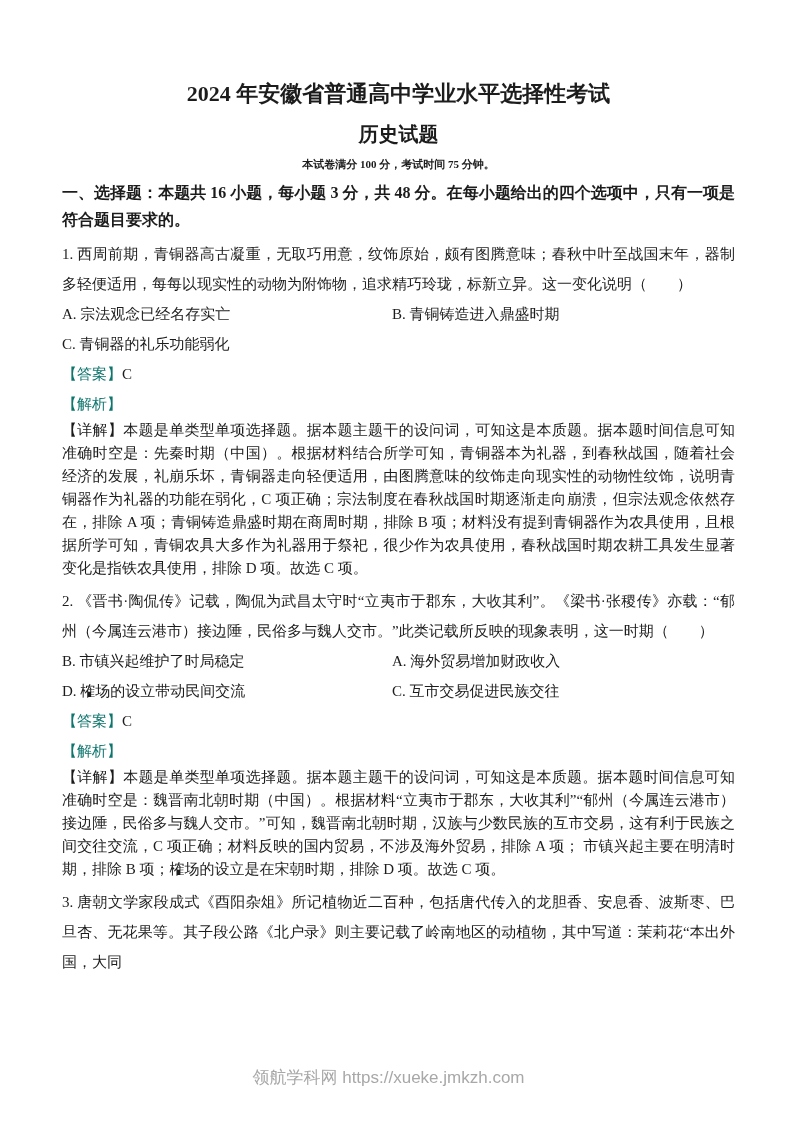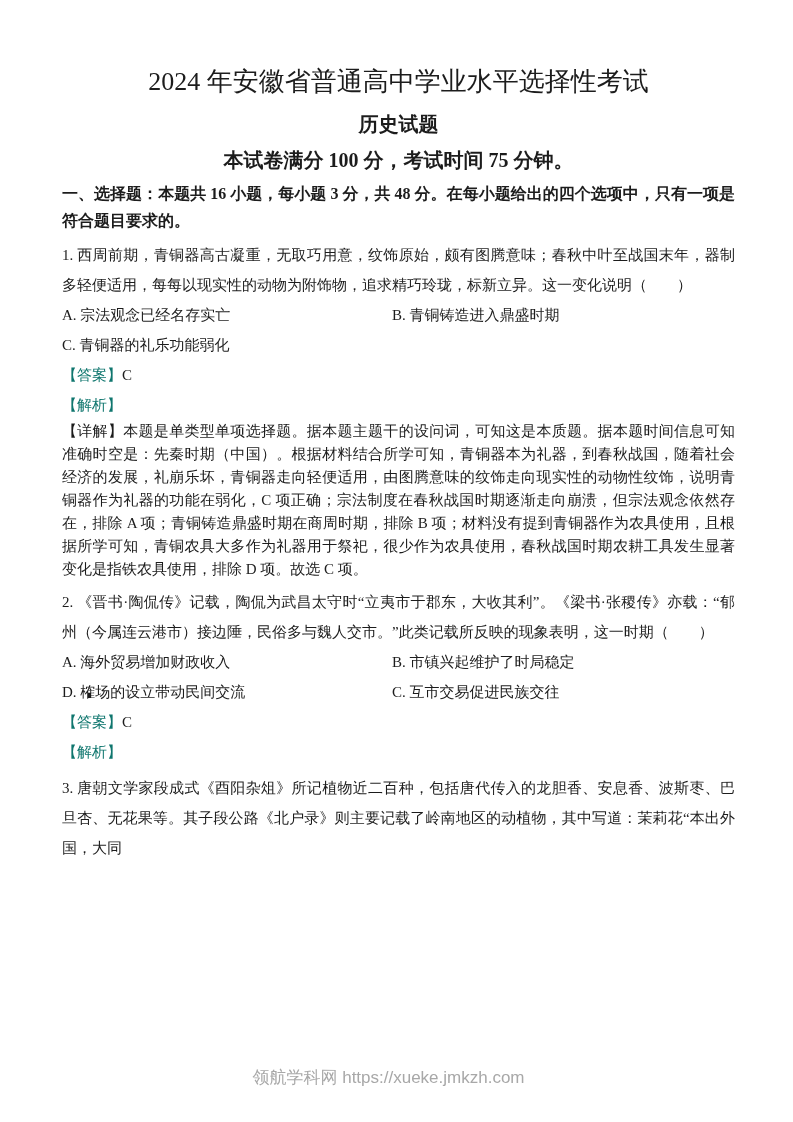--- a/index.html
+++ b/index.html
@@ -8,35 +8,35 @@
     height: 1122px;
     background: #ffffff;
     position: relative;
     overflow: hidden;
     font-family: "Liberation Serif", "DejaVu Serif", serif;
     color: #1c1c1c;
   }
   .content { padding: 66px 58px 0 62px; }
 
   .exam-title {
-    font-size: 26px;
-    font-weight: normal;
+    font-size: 22px;
+    font-weight: bold;
     text-align: center;
-    margin: 0;
+    margin: 15px;
     line-height: 1.2;
   }
   .paper-title {
     font-size: 20px;
     font-weight: bold;
     text-align: center;
     margin: 15px 0 0;
     line-height: 1.2;
   }
   .exam-info {
-    font-size: 20px;
+    font-size: 11px;
     font-weight: bold;
     text-align: center;
     margin: 11px 0 0;
     line-height: 1.3;
   }
   .section-heading {
     font-size: 16px;
     font-weight: bold;
     line-height: 27px;
     margin: 7px 0 4px;
@@ -96,27 +96,28 @@
       <span>C. 青铜器的礼乐功能弱化</span>
     </div>
     <p class="meta-line"><span class="blue">【答案】</span><span>C</span></p>
     <p class="meta-line"><span class="blue">【解析】</span></p>
     <p class="detail"><span>【详解】</span><span>本题是单类型单项选择题。据本题主题干的设问词，可知这是本质题。据本题时间信息可知准确时空是：先秦时期（中国）。根据材料结合所学可知，青铜器本为礼器，到春秋战国，随着社会经济的发展，礼崩乐坏，青铜器走向轻便适用，由图腾意味的纹饰走向现实性的动物性纹饰，说明青铜器作为礼器的功能在弱化，C 项正确；宗法制度在春秋战国时期逐渐走向崩溃，但宗法观念依然存在，排除 A 项；青铜铸造鼎盛时期在商周时期，排除 B 项；材料没有提到青铜器作为农具使用，且根据所学可知，青铜农具大多作为礼器用于祭祀，很少作为农具使用，春秋战国时期农耕工具发生显著变化是指铁农具使用，排除 D 项。故选 C 项。</span></p>
   </section>
 
   <section class="question">
     <p class="stem">2. 《晋书·陶侃传》记载，陶侃为武昌太守时“立夷市于郡东，大收其利”。《梁书·张稷传》亦载：“郁州（今属连云港市）接边陲，民俗多与魏人交市。”此类记载所反映的现象表明，这一时期（　　）</p>
     <div class="options">
+      <span>B. 市镇兴起维护了时局稳定</span>
       <span>A. 海外贸易增加财政收入</span>
-      <span>B. 市镇兴起维护了时局稳定</span>
       <span>D. 榷场的设立带动民间交流</span>
       <span>C. 互市交易促进民族交往</span>
     </div>
     <p class="meta-line"><span class="blue">【答案】</span><span>C</span></p>
     <p class="meta-line"><span class="blue">【解析】</span></p>
+    <p class="detail"><span>【详解】</span><span>本题是单类型单项选择题。据本题主题干的设问词，可知这是本质题。据本题时间信息可知准确时空是：魏晋南北朝时期（中国）。根据材料“立夷市于郡东，大收其利”“郁州（今属连云港市）接边陲，民俗多与魏人交市。”可知，魏晋南北朝时期，汉族与少数民族的互市交易，这有利于民族之间交往交流，C 项正确；材料反映的国内贸易，不涉及海外贸易，排除 A 项； 市镇兴起主要在明清时期，排除 B 项；榷场的设立是在宋朝时期，排除 D 项。故选 C 项。</span></p>
   </section>
 
   <section class="question">
     <p class="stem">3. 唐朝文学家段成式《酉阳杂俎》所记植物近二百种，包括唐代传入的龙胆香、安息香、波斯枣、巴旦杏、无花果等。其子段公路《北户录》则主要记载了岭南地区的动植物，其中写道：茉莉花“本出外国，大同</p>
   </section>
 
 </div>
 
 <div class="page-footer">
   <span>领航学科网 https://xueke.jmkzh.com</span>

